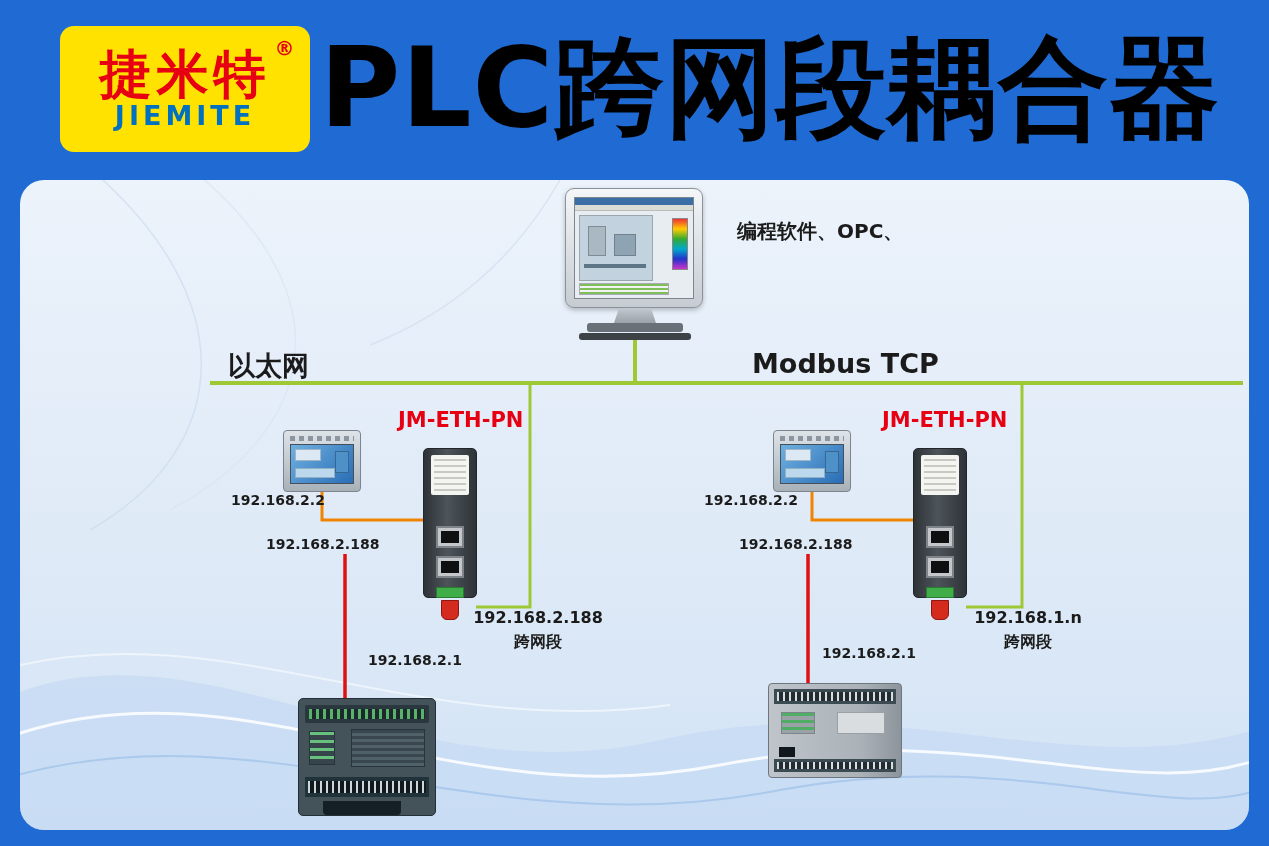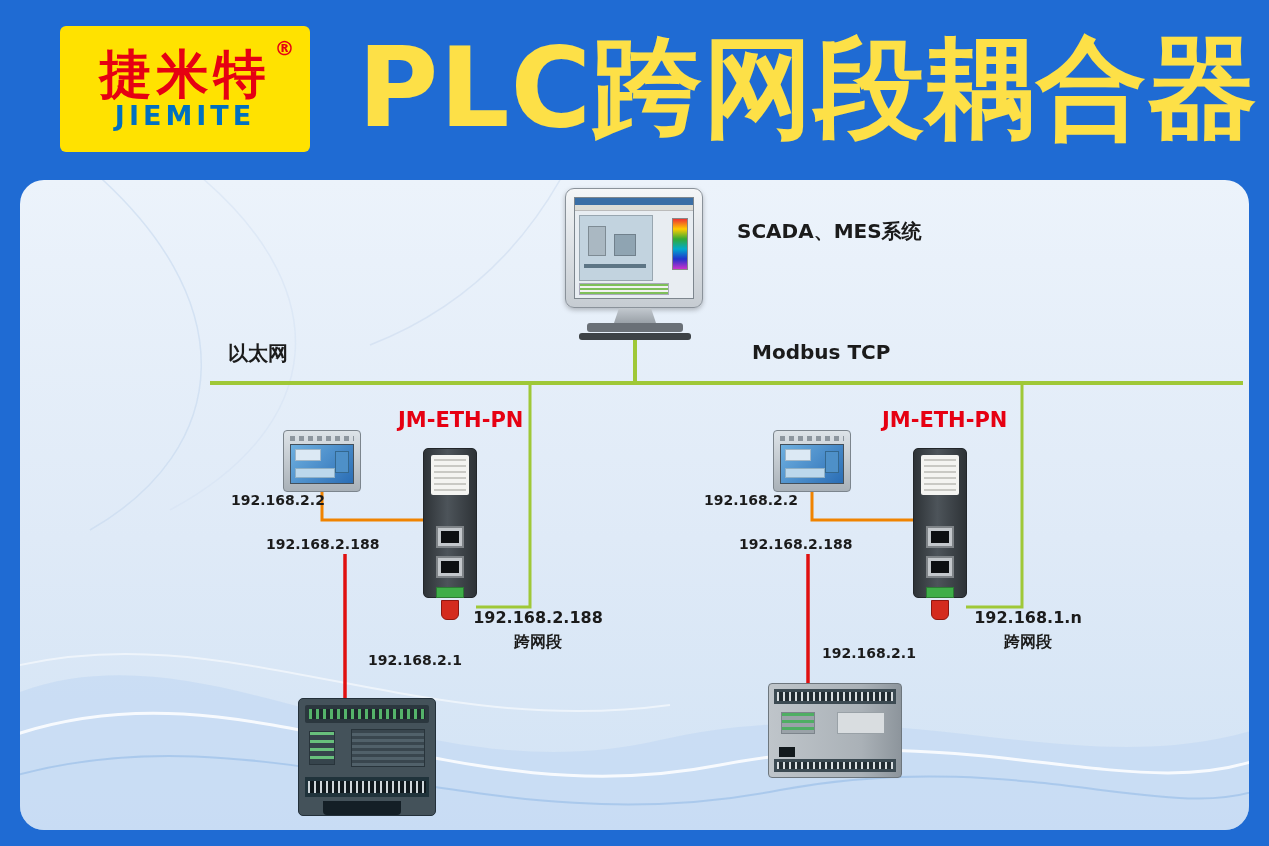--- a/index.html
+++ b/index.html
@@ -3,38 +3,38 @@
 <meta charset="utf-8">
 <style>
   * { margin:0; padding:0; box-sizing:border-box; }
   html,body { width:1269px; height:846px; }
   body { font-family:"DejaVu Sans","Liberation Sans",sans-serif; }
   .canvas { position:relative; width:1269px; height:846px; background:#1f6bd3; overflow:hidden; }
 
   
   .header { position:absolute; left:0; top:0; width:1269px; height:180px; }
   .logo { position:absolute; left:60px; top:26px; width:250px; height:126px; background:#ffe200;
-          border-radius:6px; display:flex; flex-direction:column; align-items:center; justify-content:center; }
+          border-radius:14px; display:flex; flex-direction:column; align-items:center; justify-content:center; }
   .brand-row { position:relative; line-height:1; }
   .brand-cn { color:#e60012; font-size:52px; font-weight:900; letter-spacing:5px; }
   .reg { position:absolute; right:-24px; top:-10px; color:#e60012; font-size:20px; font-weight:700; }
   .brand-en { color:#0070c0; font-size:27px; font-weight:800; letter-spacing:4px; }
-  .title { position:absolute; left:348px; top:14px; width:920px; height:150px; display:flex; align-items:center;
-           justify-content:center; color:#fde047; font-size:110px; font-weight:900; letter-spacing:1px; white-space:nowrap; }
+  .title { position:absolute; left:310px; top:14px; width:920px; height:150px; display:flex; align-items:center;
+           justify-content:center; color:#000000; font-size:110px; font-weight:900; letter-spacing:1px; white-space:nowrap; }
 
   
   .panel { position:absolute; left:20px; top:180px; width:1229px; height:650px; border-radius:24px; overflow:hidden;
            background:linear-gradient(180deg,#ecf3fb 0%, #dfeaf7 55%, #d2e3f5 100%); }
   .decor, .links { position:absolute; left:0; top:0; width:1229px; height:650px; }
   .decor { z-index:0; } .links { z-index:1; }
 
   
   .lbl { position:absolute; z-index:3; color:#1b1b1b; font-weight:700; white-space:nowrap; }
   .lbl-host { font-size:20px; line-height:1.55; }
-  .lbl-bus { font-size:20px; }
+  .lbl-bus { font-size:27px;margin-top:8px; }
   .lbl-red { color:#e60012; font-size:21px; font-weight:800; }
   .lbl-ip { font-size:14px; font-weight:600; }
   .lbl-cross { font-size:16px; font-weight:600; text-align:center; line-height:1.5; }
 
   
   .monitor { position:absolute; left:545px; top:8px; width:140px; z-index:2; }
   .monitor-frame { width:138px; height:120px; background:linear-gradient(180deg,#f4f6f8,#c6ccd2); border:1px solid #8a929a;
                    border-radius:9px; padding:8px; box-shadow:0 2px 5px rgba(0,0,0,.25); }
   .monitor-screen { width:100%; height:100%; background:#e8edf2; border:1px solid #7d868e; position:relative; overflow:hidden; }
   .scr-titlebar { position:absolute; left:0; top:0; right:0; height:7px; background:#3a6ea5; }
@@ -158,21 +158,21 @@
           <div class="scr-palette"></div>
           <div class="scr-rows"></div>
         </div>
       </div>
       <div class="monitor-neck"></div>
       <div class="monitor-base"></div>
       <div class="monitor-base2"></div>
     </div>
 
     <div class="lbl lbl-host" style="left:717px; top:36px;">
-      <div>SCADA、MES系统</div>
+      <div>编程软件、OPC、</div>
     </div>
 
     <div class="lbl lbl-bus" style="left:208px; top:160px;">以太网</div>
     <div class="lbl lbl-bus" style="left:732px; top:160px;">Modbus TCP</div>
 
     <div class="lbl lbl-red" style="left:378px; top:228px;">JM-ETH-PN</div>
     <div class="lbl lbl-red" style="left:862px; top:228px;">JM-ETH-PN</div>
 
     <div class="hmi hmi-left">
       <div class="hmi-top"></div>

